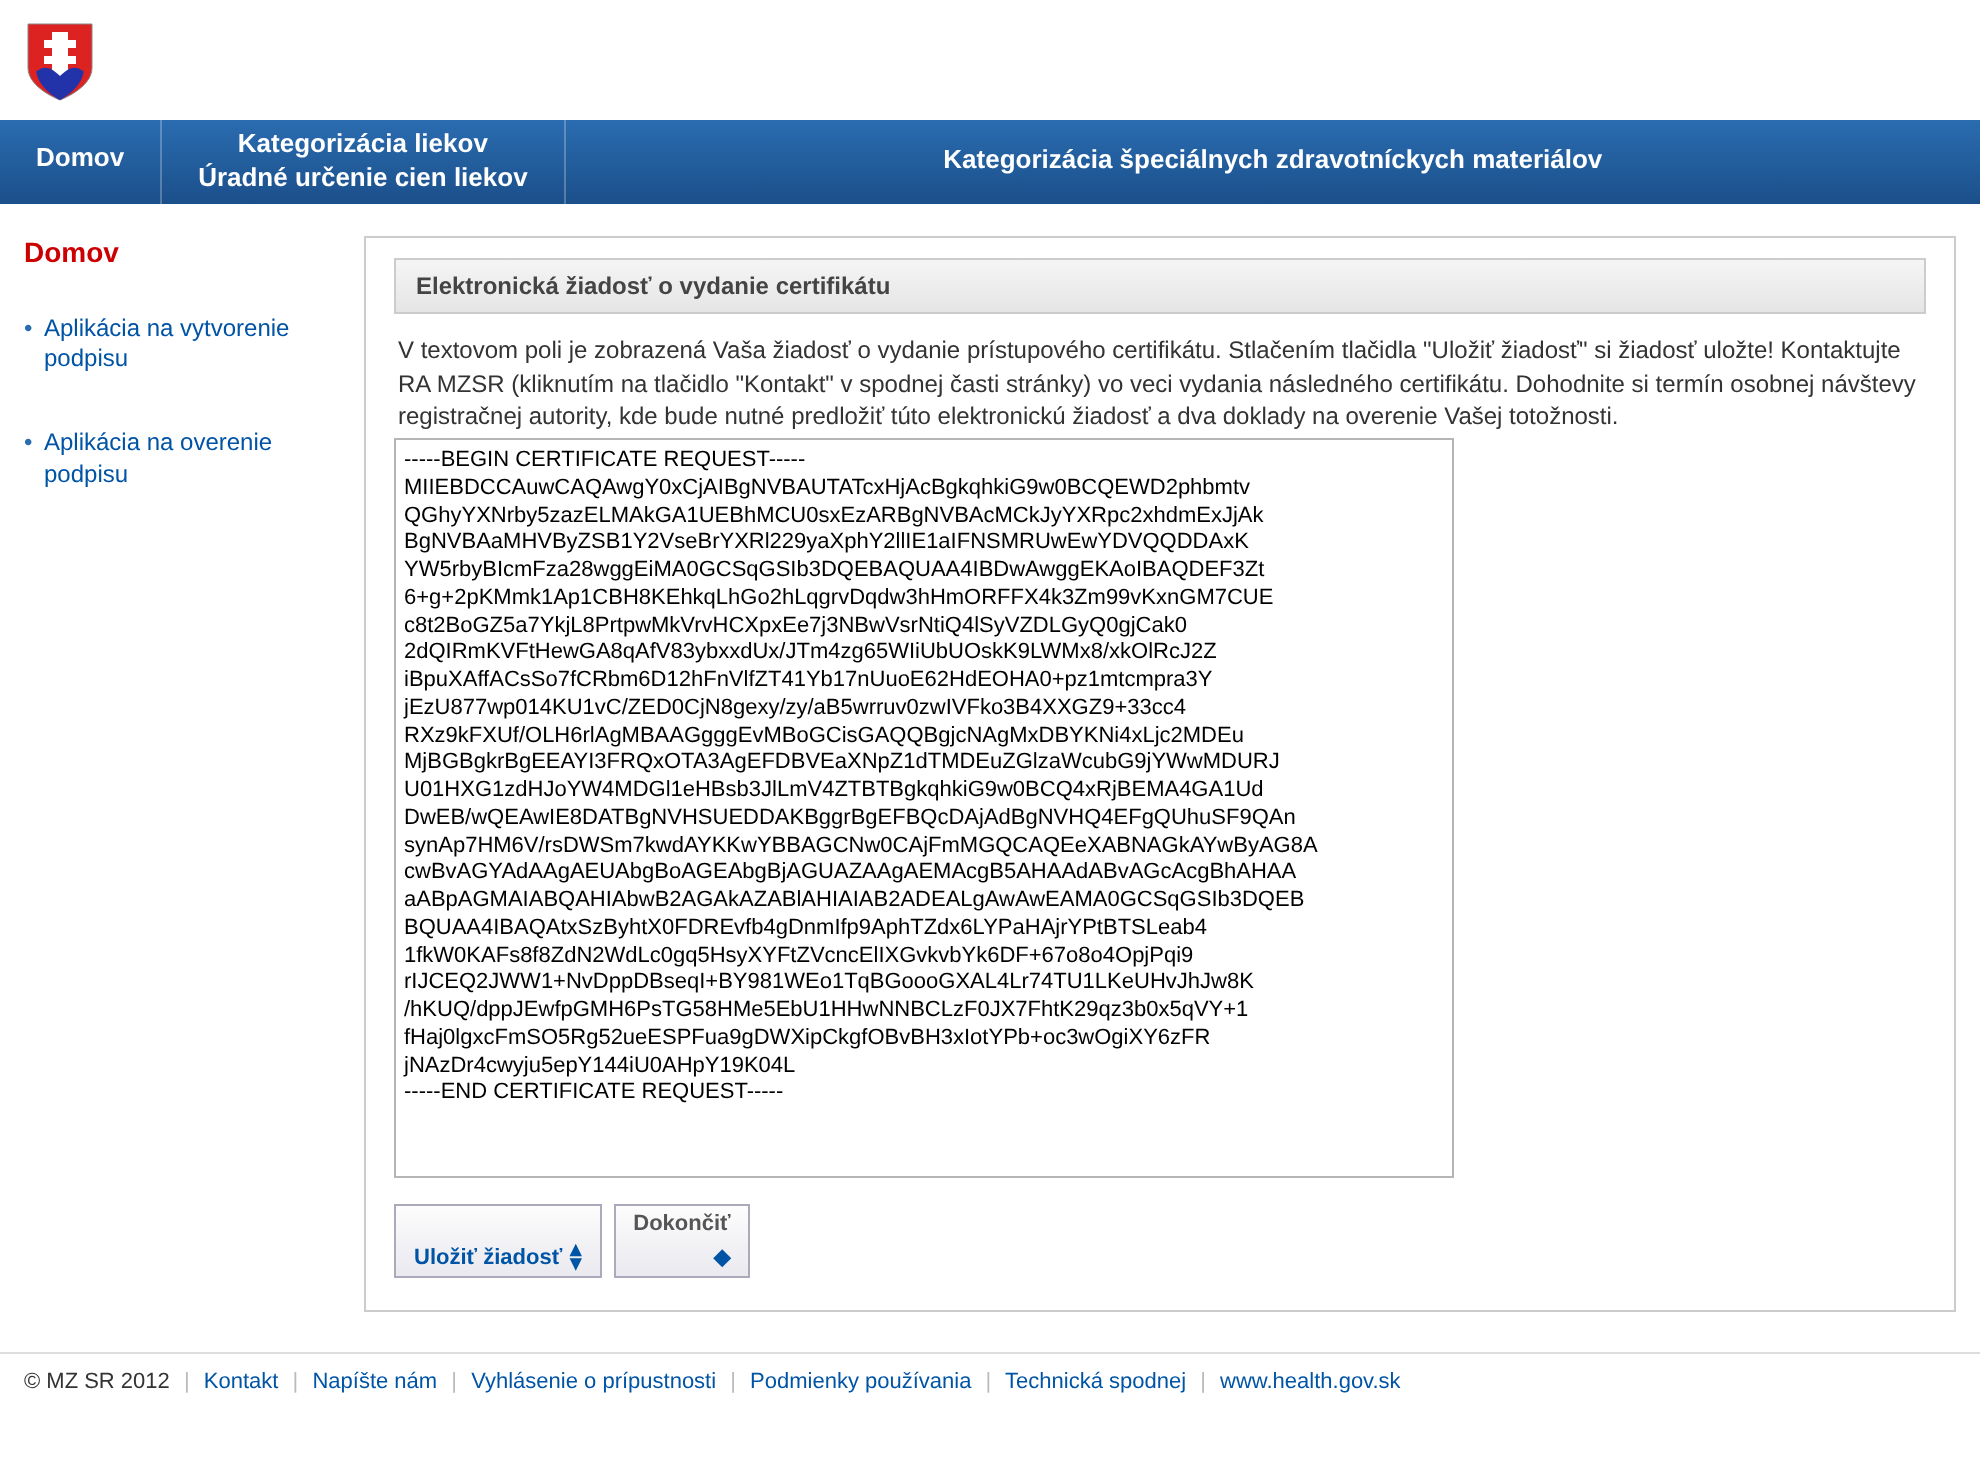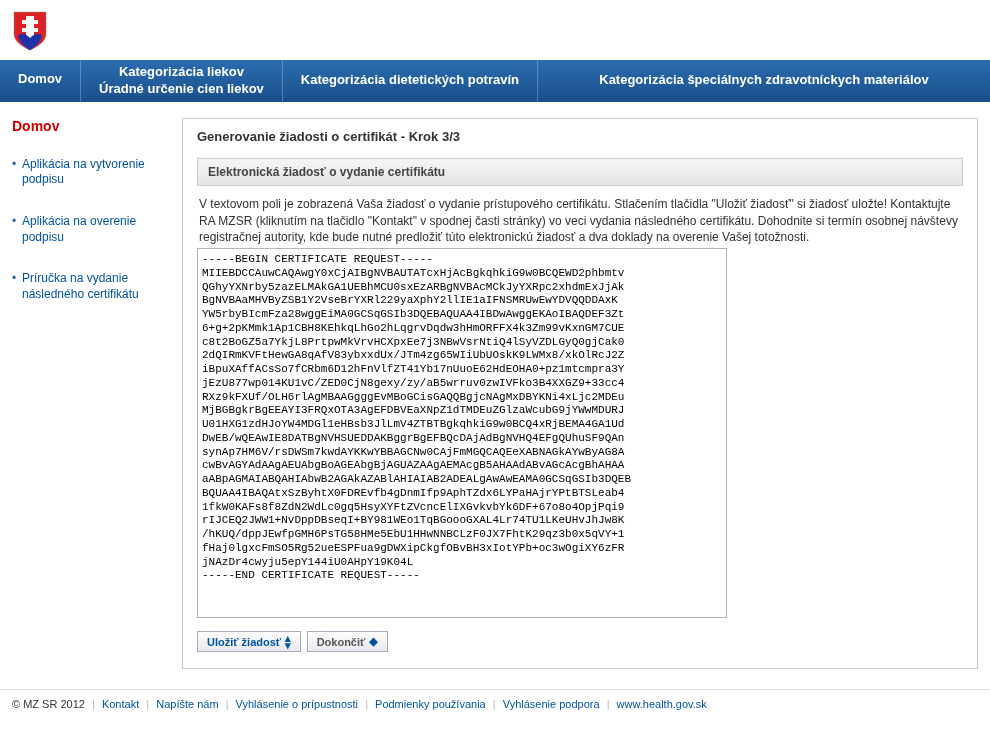--- a/index.html
+++ b/index.html
@@ -105,21 +105,21 @@
   .instructions {
     font-size: 12px;
     line-height: 1.4;
     margin: 10px 2px 2px 2px;
   }
   .cert-box {
     width: 530px;
     height: 370px;
     border: 1px solid #b5b5b5;
     resize: none;
-    font-family: Liberation Mono, monospace;
+    font-family: Liberation Sans, sans-serif;
     font-size: 11px;
     line-height: 1.25;
     padding: 4px;
     overflow-y: scroll;
     white-space: pre;
   }
   .buttons {
     margin-top: 10px;
     display: flex;
     gap: 6px;
@@ -129,21 +129,21 @@
     background: linear-gradient(#fdfdfd, #e9e9ef);
     padding: 3px 9px;
     font-size: 11px;
     font-weight: bold;
     cursor: pointer;
     display: inline-flex;
     align-items: flex-end;
     gap: 4px;
   }
   .btn.primary { color: #0054a6; }
-  .btn.secondary { color: #555; }
+  .btn.secondary { color: #555; flex-direction: column; }
   .dbl-chevron {
     font-size: 11px;
     line-height: 0.6;
     display: inline-flex;
     flex-direction: column;
     color: #0054a6;
   }
   .arrow-left { color: #0054a6; }
   .footer {
     border-top: 1px solid #ddd;
@@ -165,39 +165,34 @@
   </svg>
 </div>
 
 <div class="nav">
   <div class="nav-item">Domov</div>
   <div class="nav-item double">
     <span>Kategorizácia liekov</span>
     <span>Úradné určenie cien liekov</span>
   </div>
   <div class="nav-item double">
-    <span>Kategorizácia dietetických potravín</span>
-  </div>
-  <div class="nav-item double">
     <span>Kategorizácia špeciálnych zdravotníckych materiálov</span>
   </div>
 </div>
 
 <div class="layout">
   <div class="sidebar">
     <div class="sidebar-title">Domov</div>
     <ul>
       <li><a>Aplikácia na vytvorenie podpisu</a></li>
       <li><a>Aplikácia na overenie podpisu</a></li>
-      <li><a>Príručka na vydanie následného certifikátu</a></li>
     </ul>
   </div>
 
   <div class="main">
-    <div class="page-heading">Generovanie žiadosti o certifikát - Krok 3/3</div>
     <div class="section-bar">Elektronická žiadosť o vydanie certifikátu</div>
     <div class="instructions">V textovom poli je zobrazená Vaša žiadosť o vydanie prístupového certifikátu. Stlačením tlačidla "Uložiť žiadosť" si žiadosť uložte! Kontaktujte RA MZSR (kliknutím na tlačidlo "Kontakt" v spodnej časti stránky) vo veci vydania následného certifikátu. Dohodnite si termín osobnej návštevy registračnej autority, kde bude nutné predložiť túto elektronickú žiadosť a dva doklady na overenie Vašej totožnosti.</div>
     <textarea class="cert-box" readonly="" style="">-----BEGIN CERTIFICATE REQUEST-----
 MIIEBDCCAuwCAQAwgY0xCjAIBgNVBAUTATcxHjAcBgkqhkiG9w0BCQEWD2phbmtv
 QGhyYXNrby5zazELMAkGA1UEBhMCU0sxEzARBgNVBAcMCkJyYXRpc2xhdmExJjAk
 BgNVBAaMHVByZSB1Y2VseBrYXRl229yaXphY2llIE1aIFNSMRUwEwYDVQQDDAxK
 YW5rbyBIcmFza28wggEiMA0GCSqGSIb3DQEBAQUAA4IBDwAwggEKAoIBAQDEF3Zt
 6+g+2pKMmk1Ap1CBH8KEhkqLhGo2hLqgrvDqdw3hHmORFFX4k3Zm99vKxnGM7CUE
 c8t2BoGZ5a7YkjL8PrtpwMkVrvHCXpxEe7j3NBwVsrNtiQ4lSyVZDLGyQ0gjCak0
 2dQIRmKVFtHewGA8qAfV83ybxxdUx/JTm4zg65WIiUbUOskK9LWMx8/xkOlRcJ2Z
@@ -237,16 +232,16 @@
   <span>© MZ SR 2012</span>
   <span class="sep">|</span>
   <a>Kontakt</a>
   <span class="sep">|</span>
   <a>Napíšte nám</a>
   <span class="sep">|</span>
   <a>Vyhlásenie o prípustnosti</a>
   <span class="sep">|</span>
   <a>Podmienky používania</a>
   <span class="sep">|</span>
-  <a>Vyhlásenie podpora</a>
+  <a>Technická spodnej</a>
   <span class="sep">|</span>
   <a>www.health.gov.sk</a>
 </div>
 
 </body></html>

